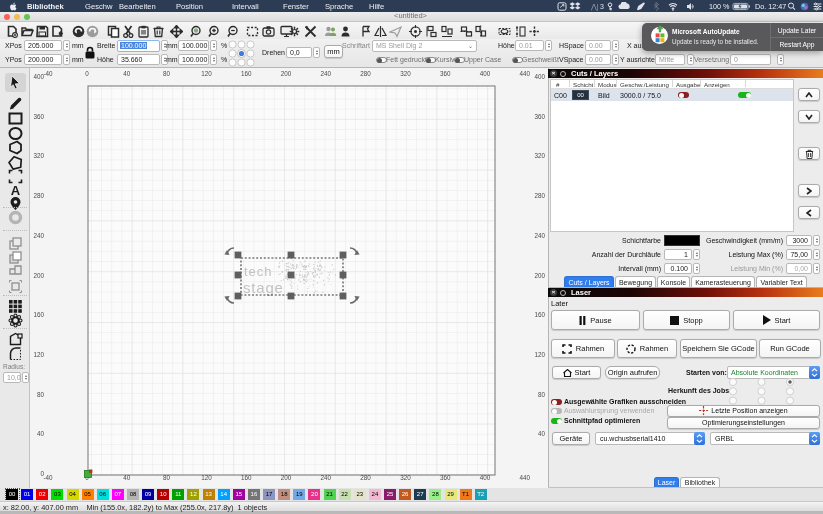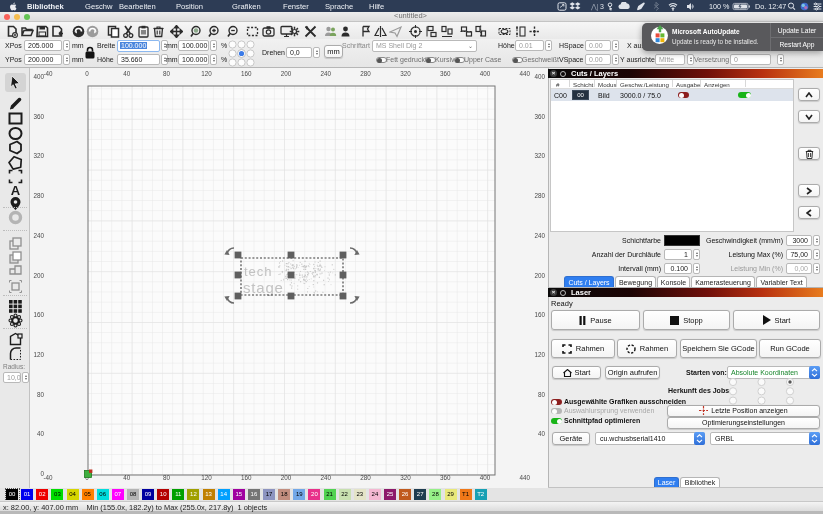--- a/index.html
+++ b/index.html
@@ -23,21 +23,21 @@
 </style></head><body>
 
 <div class="abs" style="left:0;top:0;width:823px;height:12px;background:#2d3c55;"></div>
 <svg class="abs" style="left:9px;top:2px" width="9" height="9" viewBox="0 0 9 9">
     <path fill="#e8eaf0" d="M6.4 4.7c0-1 .8-1.5 .85-1.53-.47-.68-1.2-.77-1.45-.78-.6-.06-1.2 .36-1.5 .36-.3 0-.8-.35-1.3-.34-.67 0-1.3 .4-1.64 1-.7 1.2-.18 3 .5 4 .33 .48 .73 1 1.25 1 .5-.02 .7-.32 1.3-.32 .6 0 .78 .32 1.3 .31 .55-.01 .9-.5 1.23-.97 .4-.56 .55-1.1 .56-1.13-.01-.01-1.08-.42-1.1-1.6zM5.4 1.8c.27-.33 .45-.8 .4-1.25-.4 .02-.86 .26-1.14 .58-.25 .3-.47 .77-.4 1.22 .43 .03 .87-.22 1.14-.55z"></path>
   </svg>
 <div class="abs" style="left:27px;top:2px;font-size:7.6px;font-weight:bold;color:#eef1f6;">Bibliothek</div>
 <div class="abs" style="left:85px;top:2px;font-size:7.6px;font-weight:normal;color:#eef1f6;">Geschw</div>
 <div class="abs" style="left:119px;top:2px;font-size:7.6px;font-weight:normal;color:#eef1f6;">Bearbeiten</div>
 <div class="abs" style="left:176px;top:2px;font-size:7.6px;font-weight:normal;color:#eef1f6;">Position</div>
-<div class="abs" style="left:232px;top:2px;font-size:7.6px;font-weight:normal;color:#eef1f6;">Grafiken</div>
+<div class="abs" style="left:232px;top:2px;font-size:7.6px;font-weight:normal;color:#eef1f6;">Intervall</div>
 <div class="abs" style="left:283px;top:2px;font-size:7.6px;font-weight:normal;color:#eef1f6;">Fenster</div>
 <div class="abs" style="left:325px;top:2px;font-size:7.6px;font-weight:normal;color:#eef1f6;">Sprache</div>
 <div class="abs" style="left:369px;top:2px;font-size:7.6px;font-weight:normal;color:#eef1f6;">Hilfe</div>
 <svg class="abs" style="left:557px;top:2px" width="265" height="9" viewBox="0 0 265 9">
 <g fill="none" stroke="#dfe3ea" stroke-width="1">
 <rect x="1" y="0.8" width="8" height="7.4" rx="1.6"></rect>
       <path d="M3 5.5 L7 2.5 M7 2.5 l-2 .2 M7 2.5 l-.2 2" stroke-width=".8"></path>
 </g>
 <path fill="#dfe3ea" d="M17 1l3 2-3 2-3-2zm6 0l3 2-3 2-3-2zm-6 4l3 2-3 2-3-2zm6 0l3 2-3 2-3-2z" transform="translate(0,-0.6) scale(0.9)"></path>
 <text x="34" y="7" font-size="7" fill="#9aa3b2" font-family="Liberation Sans">⋀|</text>
@@ -736,21 +736,21 @@
 <div class="abs tab" style="left:615px;top:276px;width:41px;height:11px;">Bewegung</div>
 <div class="abs tab" style="left:657px;top:276px;width:33px;height:11px;">Konsole</div>
 <div class="abs tab" style="left:691px;top:276px;width:64px;height:11px;">Kamerasteuerung</div>
 <div class="abs tab" style="left:756px;top:276px;width:51px;height:11px;">Variabler Text</div>
 <div class="abs" style="left:548px;top:287px;width:275px;height:1px;background:#b5b5b5;"></div>
 <div class="abs ttl" style="left:548px;top:288px;width:275px;height:9px;">
     <span style="margin-left:2px;width:7px;height:7px;border-radius:50%;background:#3c3c3c;color:#fff;font-size:6px;font-weight:bold;display:inline-flex;align-items:center;justify-content:center;line-height:7px;">×</span>
     <span style="margin-left:3px;width:6px;height:6px;border-radius:50%;border:1.4px solid #b9b9b9;display:inline-block;"></span>
     <span style="margin-left:5px;">Laser</span>
   </div>
-<div class="abs" style="left:551px;top:299px;font-size:7.5px;color:#111;">Ready</div>
+<div class="abs" style="left:551px;top:299px;font-size:7.5px;color:#111;">Later</div>
 <div class="abs btn" style="left:551px;top:310px;width:89px;height:20px;"><svg width="7" height="9" viewBox="0 0 7 9" style="margin-right:4px">
       <rect x="0.5" width="2.2" height="9" fill="#111"></rect>
       <rect x="4.2" width="2.2" height="9" fill="#111"></rect>
     </svg>Pause</div>
 <div class="abs btn" style="left:643px;top:310px;width:87px;height:20px;"><svg width="9" height="9" viewBox="0 0 9 9" style="margin-right:4px">
       <rect width="9" height="9" fill="#111"></rect>
     </svg>Stopp</div>
 <div class="abs btn" style="left:733px;top:310px;width:87px;height:20px;"><svg width="8" height="10" viewBox="0 0 8 10" style="margin-right:4px">
       <path d="M0 0 L8 5 0 10z" fill="#111"></path>
     </svg>Start</div>
@@ -758,21 +758,21 @@
       <path d="M1 3 v-2 h2.5 M6.5 1 H9 v2 M9 7 v2 H6.5 M3.5 9 H1 V7" fill="none" stroke="#111" stroke-width="1.6"></path>
     </svg>Rahmen</div>
 <div class="abs btn" style="left:617px;top:339px;width:60px;height:19px;"><svg width="10" height="10" viewBox="0 0 10 10" style="margin-right:4px">
       <circle cx="5" cy="5" r="4" fill="none" stroke="#111" stroke-width="1.4" stroke-dasharray="2.2 1.6"></circle>
     </svg>Rahmen</div>
 <div class="abs btn" style="left:680px;top:339px;width:77px;height:19px;">Speichern Sie GCode</div>
 <div class="abs btn" style="left:759px;top:339px;width:62px;height:19px;">Run GCode</div>
 <div class="abs btn" style="left:552px;top:366px;width:49px;height:13px;"><svg width="9" height="8" viewBox="0 0 9 8" style="margin-right:3px">
       <path d="M0.5 4 L4.5 0.5 8.5 4 M1.5 3.5 V7.5 h6 V3.5" fill="none" stroke="#111" stroke-width="1.1"></path>
     </svg>Start</div>
-<div class="abs btn" style="left:605px;top:366px;width:55px;height:13px;">Origin aufrufen</div>
+<div class="abs btn" style="left:605px;top:366px;width:55px;height:13px;border-radius:6px;">Origin aufrufen</div>
 <div class="abs" style="left:686px;top:369px;font-size:7px;font-weight:bold;color:#111;">Starten von:</div>
 <div class="abs" style="left:727px;top:366px;width:93px;height:13px;background:#fff;border:1px solid #b9b9b9;border-radius:2px;font-size:7px;color:#18862c;line-height:11px;padding-left:3px;">Absolute Koordinaten</div>
 <div class="abs" style="left:809px;top:366px;width:11px;height:13px;background:linear-gradient(#5b9df5,#2f6fd8);border-radius:2px;"></div>
 <svg class="abs" style="left:811px;top:368px" width="7" height="9" viewBox="0 0 7 9">
     <path d="M1 3.2 L3.5 0.8 6 3.2 M1 5.8 L3.5 8.2 6 5.8" fill="none" stroke="#fff" stroke-width="1.1"></path>
   </svg>
 <div class="abs" style="left:668px;top:387px;font-size:7px;font-weight:bold;color:#111;">Herkunft des Jobs</div>
 <svg class="abs" style="left:726px;top:377px" width="72" height="28" viewBox="0 0 72 28">
 <circle cx="7.0" cy="5.0" r="3.6" fill="#fafafa" stroke="#d0d0d0"></circle>
 <circle cx="35.5" cy="5.0" r="3.6" fill="#fafafa" stroke="#d0d0d0"></circle>

